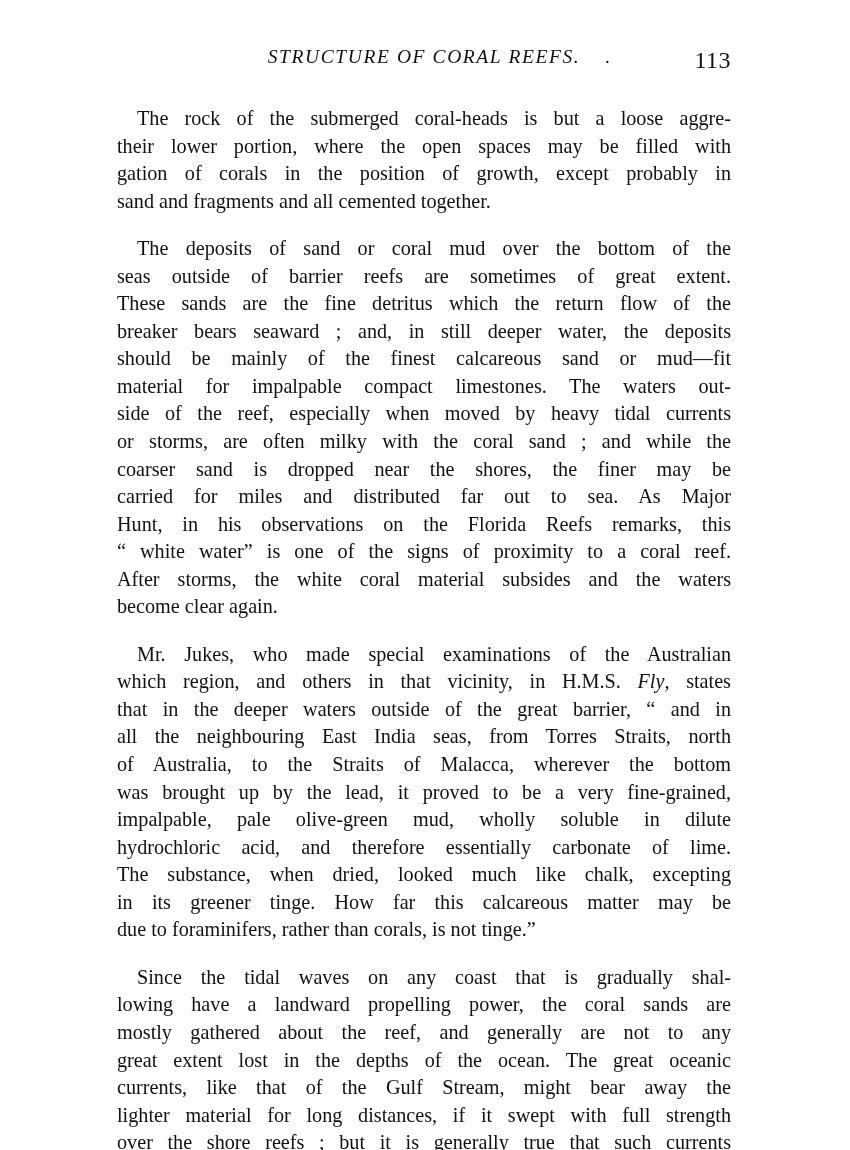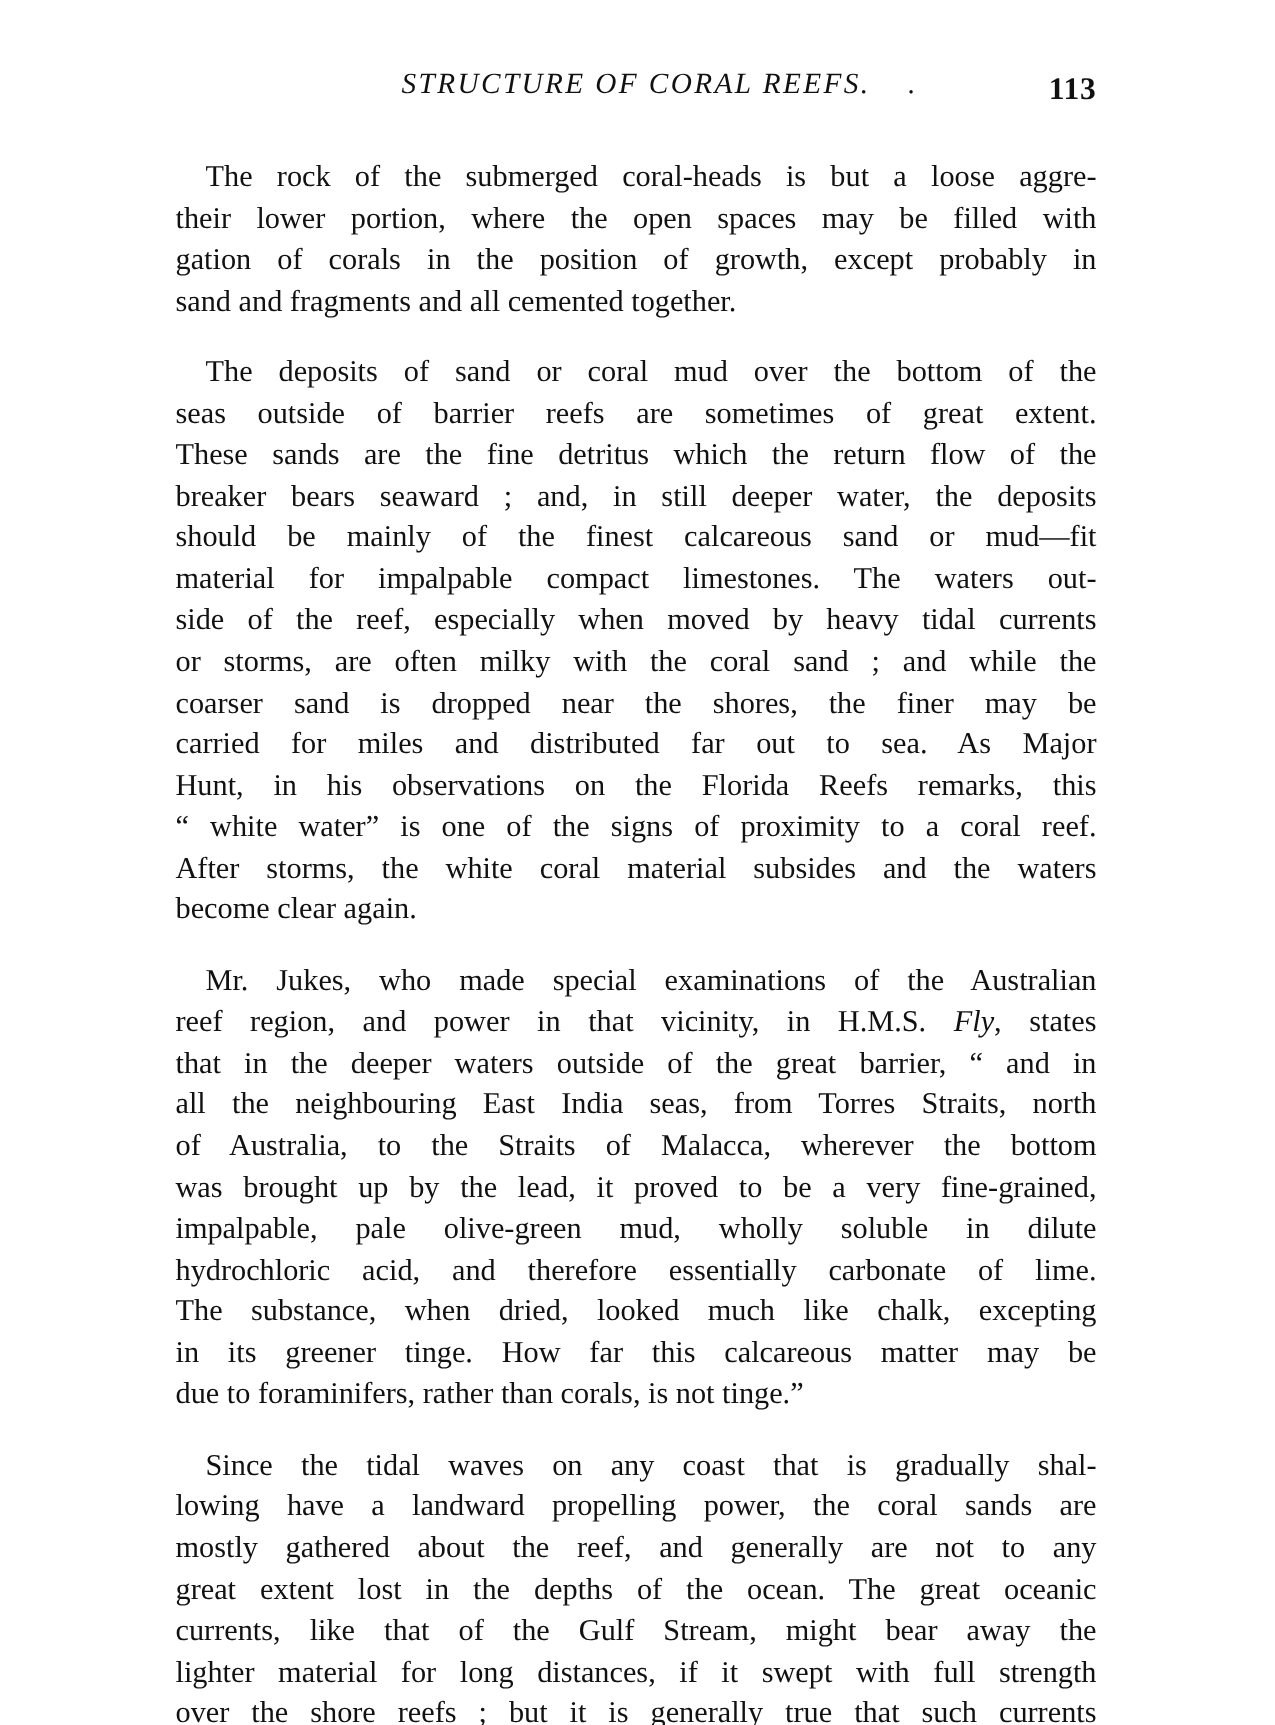--- a/index.html
+++ b/index.html
@@ -1,21 +1,21 @@
 <!DOCTYPE html>
 <html><head>
 <meta charset="utf-8">
 <style>
   html, body { margin: 0; padding: 0; background: #ffffff; }
   body { width: 850px; height: 1150px; position: relative; overflow: hidden; }
   .page { position: absolute; left: 0; top: 0; width: 850px; height: 1050px; background: #fff; color: #111; font-family: "Liberation Serif", "DejaVu Serif", serif; }
   .running-head { position: absolute; top: 44px; left: 117px; width: 614px; height: 28px; }
   .head-title { position: absolute; left: 0; right: 0; text-align: center; font-style: italic; font-size: 19.5px; letter-spacing: 1.6px; top: 2px; }
   .head-dot { position: absolute; left: 488px; top: 2px; font-size: 19px; }
-  .page-number { position: absolute; right: 0; top: 3px; font-size: 21px; letter-spacing: 0.5px; font-weight: bold; }
+  .page-number { position: absolute; right: 0; top: 3px; font-size: 24px; letter-spacing: 0.5px; }
   .body { position: absolute; left: 117px; top: 85px; width: 614px; }
   .line { display: block; height: 27.55px; line-height: 27.55px; font-size: 20.2px; white-space: nowrap; text-align: justify; text-align-last: justify; }
   .line.last { text-align-last: left; }
   .line.indent { padding-left: 20px; margin-top: 20px; }
   .para { display: block; }
   em { font-style: italic; }
 </style>
 </head>
 <body>
 
@@ -47,21 +47,21 @@
       <span class="line">coarser sand is dropped near the shores, the finer may be</span>
       <span class="line">carried for miles and distributed far out to sea.  As Major</span>
       <span class="line">Hunt, in his observations on the Florida Reefs remarks, this</span>
       <span class="line">“ white water” is one of the signs of proximity to a coral reef.</span>
       <span class="line">After storms, the white coral material subsides and the waters</span>
       <span class="line last">become clear again.</span>
     </div>
 
     <div class="para">
       <span class="line indent">Mr. Jukes, who made special examinations of the Australian</span>
-      <span class="line"><span>reef region, and power in that vicinity, in H.M.S. </span><em>Fly</em><span>, states</span></span>
+      <span class="line"><span>which region, and others in that vicinity, in H.M.S. </span><em>Fly</em><span>, states</span></span>
       <span class="line">that in the deeper waters outside of the great barrier, “ and in</span>
       <span class="line">all the neighbouring East India seas, from Torres Straits, north</span>
       <span class="line">of Australia, to the Straits of Malacca, wherever the bottom</span>
       <span class="line">was brought up by the lead, it proved to be a very fine-grained,</span>
       <span class="line">impalpable, pale olive-green mud, wholly soluble in dilute</span>
       <span class="line">hydrochloric acid, and therefore essentially carbonate of lime.</span>
       <span class="line">The substance, when dried, looked much like chalk, excepting</span>
       <span class="line">in its greener tinge.  How far this calcareous matter may be</span>
       <span class="line last">due to foraminifers, rather than corals, is not tinge.”</span>
     </div>

